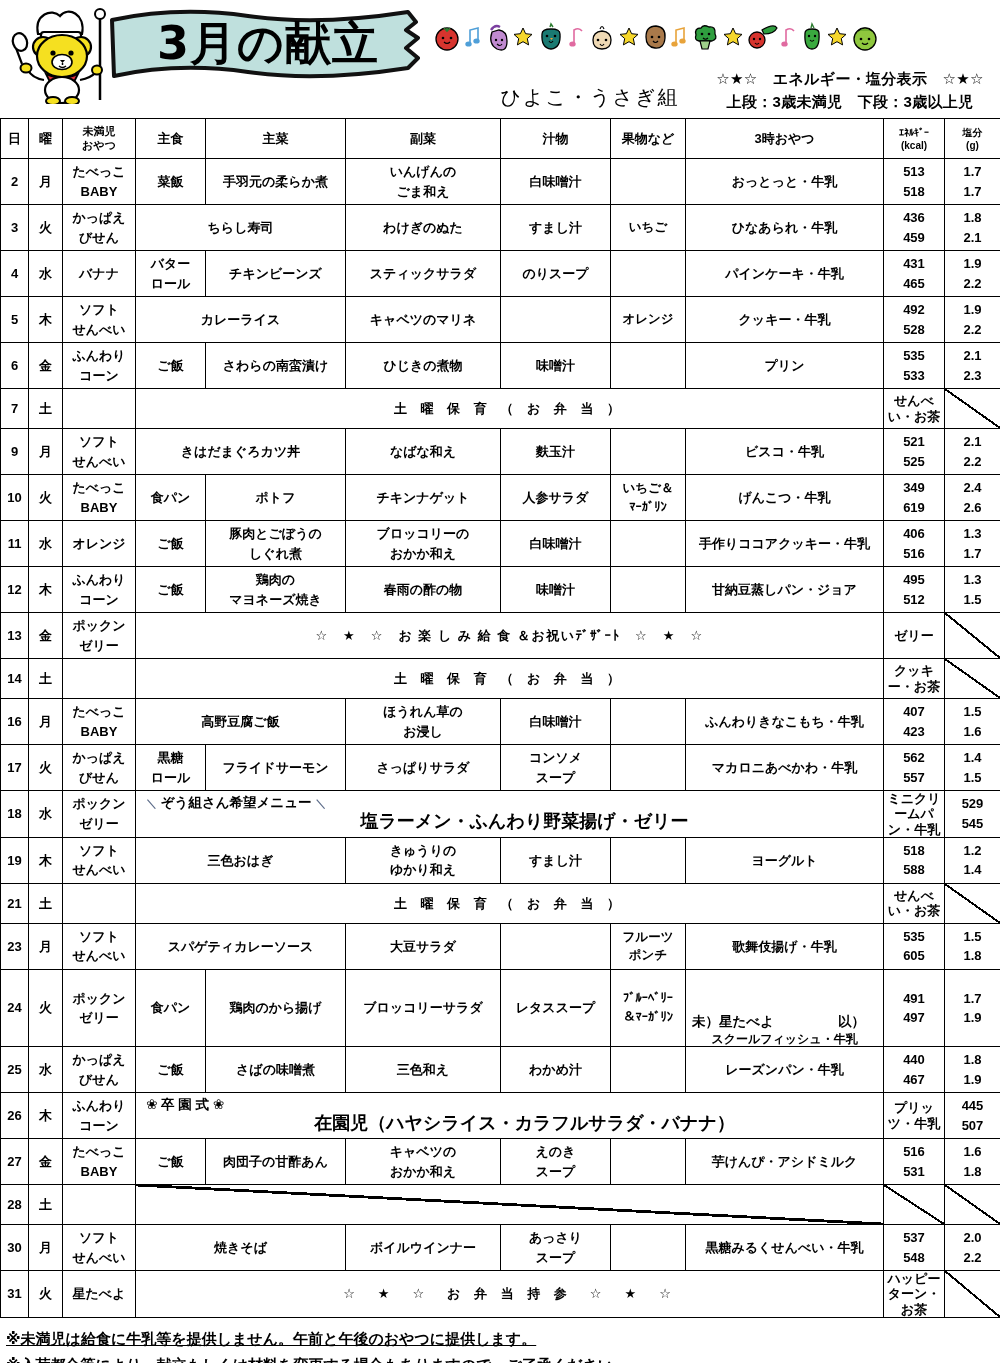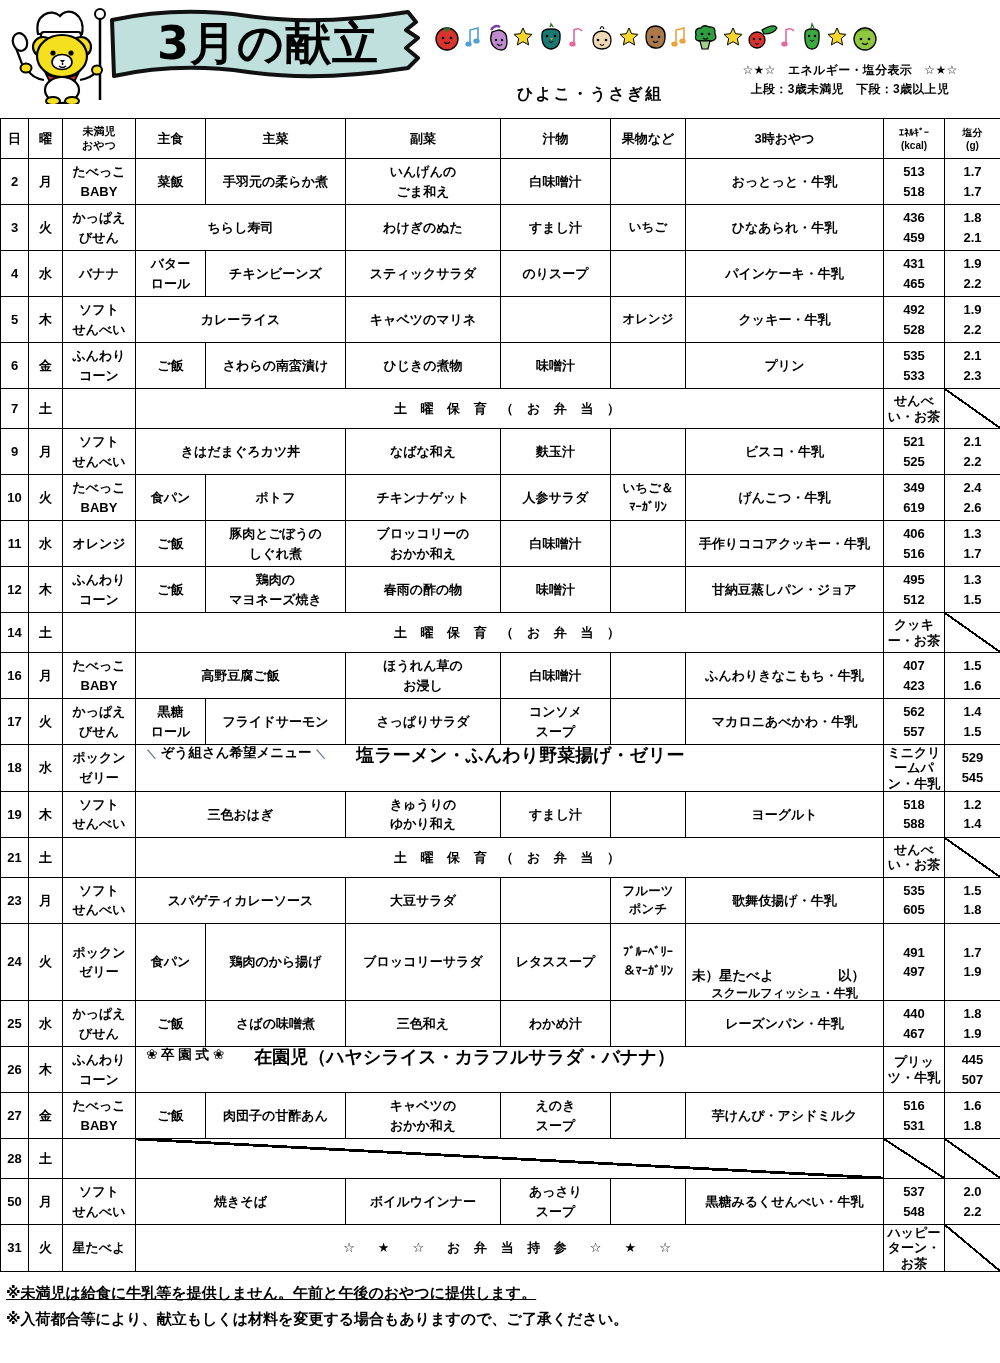--- a/index.html
+++ b/index.html
@@ -46,30 +46,30 @@
     left: 432px; top: 22px;
     display: flex; align-items: center; gap: 3px;
   }
   .veg-row svg { display: block; }
 
   .class-name {
     position: absolute;
     left: 470px; top: 84px;
     width: 240px;
     text-align: center;
-    font-size: 16px;
-    font-weight: bold;
+    font-size: 20px;
+    font-weight: normal;
     letter-spacing: 2px;
   }
   .energy-note {
     position: absolute;
-    left: 700px; top: 61px;
+    left: 700px; top: 67px;
     width: 300px;
     text-align: center;
-    font-size: 12px;
+    font-size: 15px;
     font-weight: bold;
     line-height: 1.55;
     letter-spacing: 0.3px;
   }
 
   
   table.menu {
     border-collapse: collapse;
     width: 1000px;
     table-layout: fixed;
@@ -116,22 +116,22 @@
     letter-spacing: 5px;
   }
   td.wide.tight { letter-spacing: 1.5px; }
 
   
   .special {
     position: relative;
     height: 100%;
     width: 100%;
     display: flex;
-    flex-direction: row;
-    justify-content: flex-start;
+    flex-direction: column;
+    justify-content: center;
   }
   .special .l1 {
     text-align: left;
     padding-left: 10px;
     font-size: 13.5px;
   }
   .special .l2 {
     text-align: center;
     font-size: 18px;
     padding-left: 30px;
@@ -667,20 +667,34 @@
             <span>512</span>
           </div>
         </td>
         <td class="salt dotsep">
           <div class="two ">
             <span>1.3</span>
             <span>1.5</span>
           </div>
         </td>
       </tr>
+      <tr class="datarow">
+        <td class="daynum">13</td>
+        <td class="dow">金</td>
+        <td class="mijiman">
+          <div class="two ">
+            <span>ポックン</span>
+            <span>ゼリー</span>
+          </div>
+        </td>
+        <td class="wide tight" colspan="6">☆　★　☆　お 楽 し み 給 食 ＆お祝いﾃﾞｻﾞｰﾄ　☆　★　☆</td>
+        <td class="snack">ゼリー</td>
+        <td class="kcal slash"></td>
+        <td class="salt dotsep slash slash-thin"></td>
+      </tr>
       <tr class="satrow">
         <td class="daynum">14</td>
         <td class="dow">土</td>
         <td class="mijiman"></td>
         <td class="wide" colspan="6">土 曜 保 育 （ お 弁 当 ）</td>
         <td class="snack">クッキー・お茶</td>
         <td class="kcal slash"></td>
         <td class="salt dotsep slash slash-thin"></td>
       </tr>
       <tr class="datarow">
@@ -1013,21 +1027,21 @@
         <td class="mijiman"></td>
         <td colspan="6">
                <div style="position:absolute;left:0;top:0;right:0;bottom:0;
                     background:linear-gradient(to top right,transparent calc(50% - 1.4px),#000 calc(50% - 1.4px),#000 calc(50% + 1.4px),transparent calc(50% + 1.4px));"></div>
              </td>
         <td class="snack slash"></td>
         <td class="kcal slash"></td>
         <td class="salt dotsep slash slash-thin"></td>
       </tr>
       <tr class="datarow">
-        <td class="daynum">50</td>
+        <td class="daynum">30</td>
         <td class="dow">月</td>
         <td class="mijiman">
           <div class="two ">
             <span>ソフト</span>
             <span>せんべい</span>
           </div>
         </td>
         <td class="dish" colspan="2">焼きそば</td>
         <td class="dish dotsep">
           <div class="two ">

